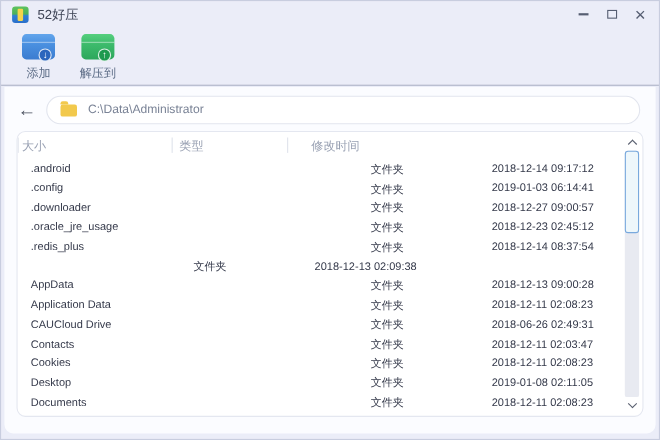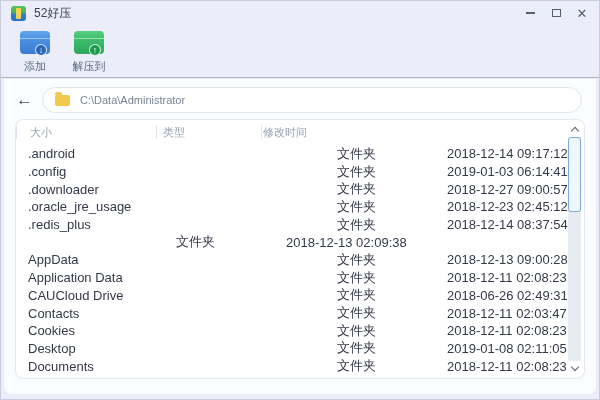--- a/index.html
+++ b/index.html
@@ -55,28 +55,28 @@
   .folder-icon::before { content:""; position:absolute; top:-3px; left:0; width:7px; height:3px;
                  background:#f2c94c; border-radius:2px 2px 0 0; }
   .path-text { font-size:11px; color:#7a8396; }
   
   .panel { position:absolute; left:11px; right:11px; top:40px; height:260px;
            background:#ffffff; border:1px solid #e4e7f0; border-radius:8px; overflow:hidden; }
   .hdr-row { display:flex; height:25px; align-items:center; }
   .hdr-cell { font-size:11px; color:#99a1b3; position:relative; height:100%;
               display:flex; align-items:center; }
   .hdr-cell.c-name { width:161px; padding-left:24px; }
-  .hdr-cell.c-size { width:140px; padding-left:14px; }
+  .hdr-cell.c-size { width:140px; padding-left:4px; }
   .hdr-cell.c-type { width:105px; padding-left:7px; }
-  .hdr-cell.c-date { flex:1; padding-left:2px; }
+  .hdr-cell.c-date { flex:1; padding-left:22px; }
   .hdr-cell.sep::before { content:""; position:absolute; left:0; top:5px; height:14px; width:1px;
               background:#dfe3ec; }
   .rows { position:relative; }
   .file-row { display:flex; height:17.7px; align-items:center; }
-  .cell { font-size:13px; color:#34394a; white-space:nowrap; overflow:hidden; }
+  .cell { font-size:10px; color:#34394a; white-space:nowrap; overflow:hidden; }
   .cell.c-name { width:161px; padding-left:12px; }
   .cell.c-size { width:140px; padding-left:8px; }
   .cell.c-type { width:105px; padding-left:4px;margin-left:16px; }
   .cell.c-date { flex:1; padding-left:9px; }
   
   .scrollbar { position:absolute; top:2px; bottom:2px; right:2px; width:15px;
                display:flex; flex-direction:column; align-items:center; }
   .scroll-btn { height:15px; width:15px; display:flex; align-items:center; justify-content:center; }
   .chev { width:6px; height:6px; border-right:1.5px solid #5a6070; border-bottom:1.5px solid #5a6070; }
   .chev.up { transform:rotate(-135deg); margin-top:3px; }

